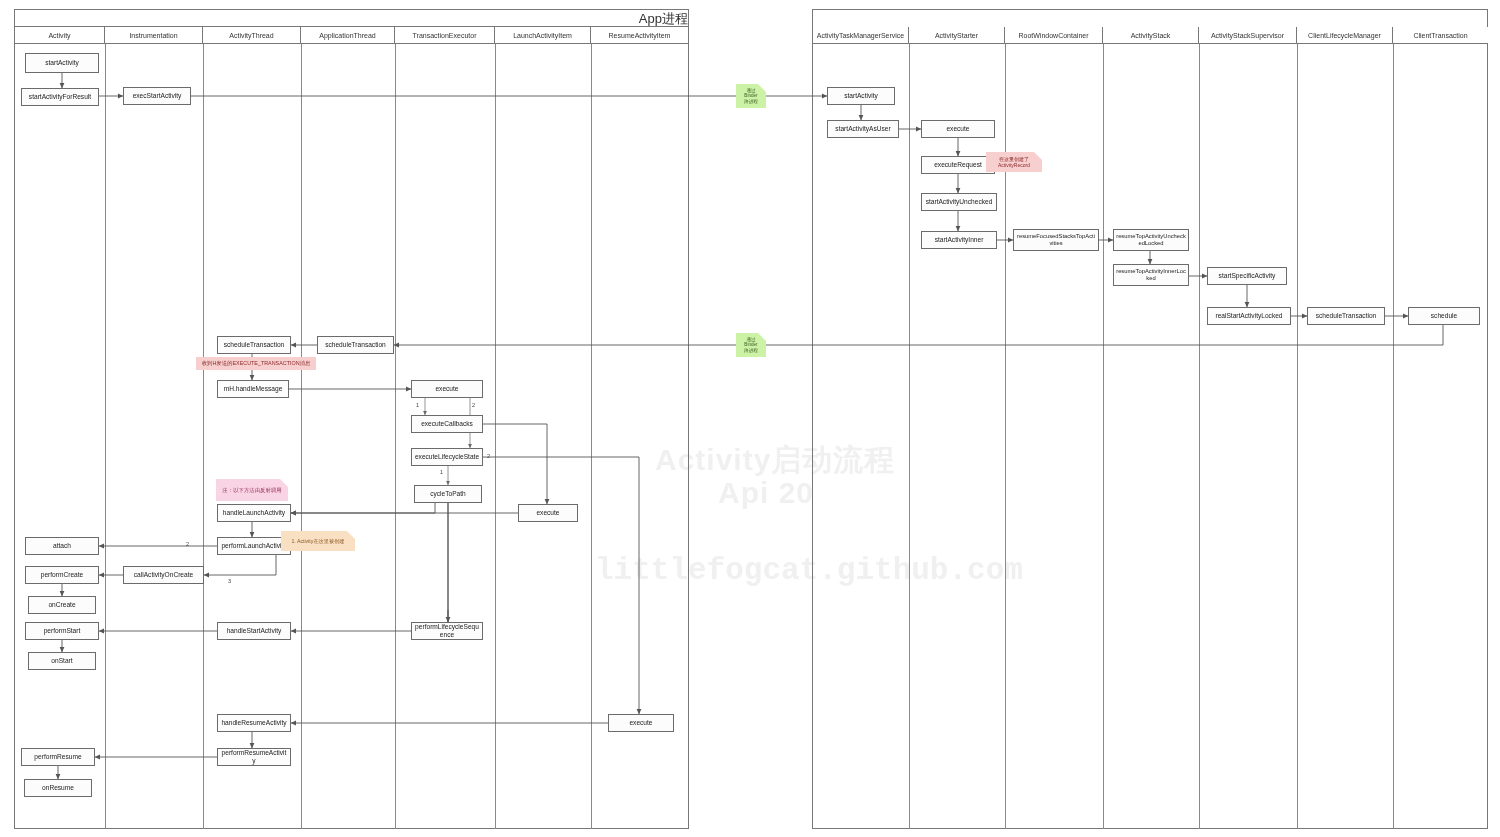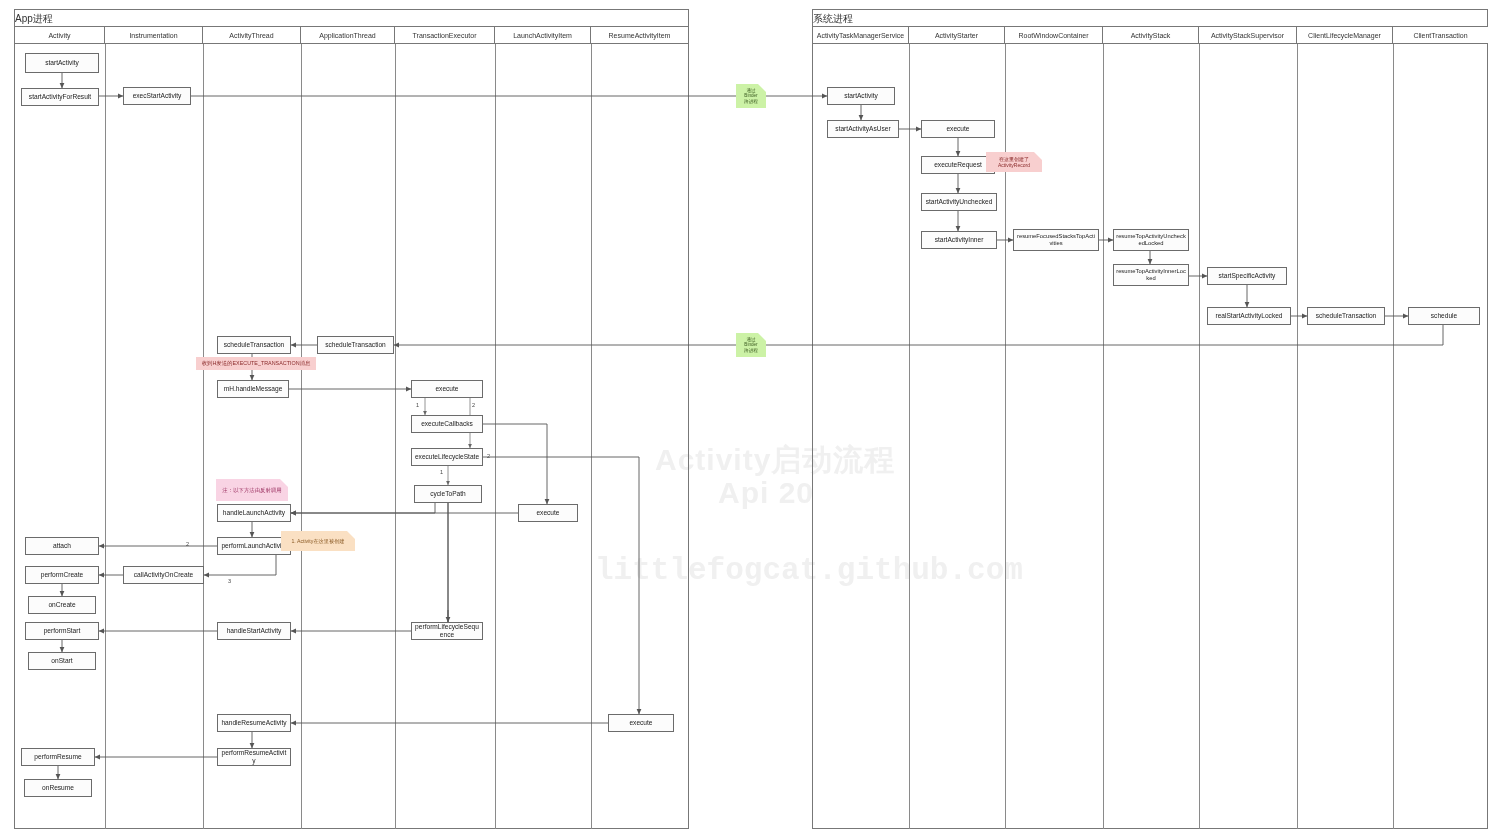--- a/index.html
+++ b/index.html
@@ -36,22 +36,22 @@
     position: absolute;
     border: 1px solid #777;
     background: transparent;
     z-index: 2;
   }
   .panel-title {
     position: absolute;
     left: 0; right: 0; top: 0;
     height: 17px;
     line-height: 17px;
-    text-align: left;
-    font-size: 10px;
+    text-align: right;
+    font-size: 13px;
     color: #333;
     border-bottom: 1px solid #777;
     background: #ffffff;
   }
   .lane-header-row {
     position: absolute;
     left: 0; right: 0;
     top: 17px;
     height: 17px;
     z-index: 3;
@@ -163,21 +163,20 @@
     </div>
     <div class="lane-rule" style="left:90px;  top:34px; height:785px;"></div>
     <div class="lane-rule" style="left:188px; top:34px; height:785px;"></div>
     <div class="lane-rule" style="left:286px; top:34px; height:785px;"></div>
     <div class="lane-rule" style="left:380px; top:34px; height:785px;"></div>
     <div class="lane-rule" style="left:480px; top:34px; height:785px;"></div>
     <div class="lane-rule" style="left:576px; top:34px; height:785px;"></div>
   </div>
 
   <div class="panel" id="panel-sys" style="left:812px; top:9px; width:676px; height:820px;">
-    <div class="panel-title">系统进程</div>
     <div class="lane-header-row">
       <div class="lane-head" style="left:0px;   width:96px;">ActivityTaskManagerService</div>
       <div class="lane-head" style="left:96px;  width:96px;">ActivityStarter</div>
       <div class="lane-head" style="left:192px; width:98px;">RootWindowContainer</div>
       <div class="lane-head" style="left:290px; width:96px;">ActivityStack</div>
       <div class="lane-head" style="left:386px; width:98px;">ActivityStackSupervisor</div>
       <div class="lane-head" style="left:484px; width:96px;">ClientLifecycleManager</div>
       <div class="lane-head last" style="left:580px; width:95px;">ClientTransaction</div>
     </div>
     <div class="lane-rule" style="left:96px;  top:34px; height:785px;"></div>

